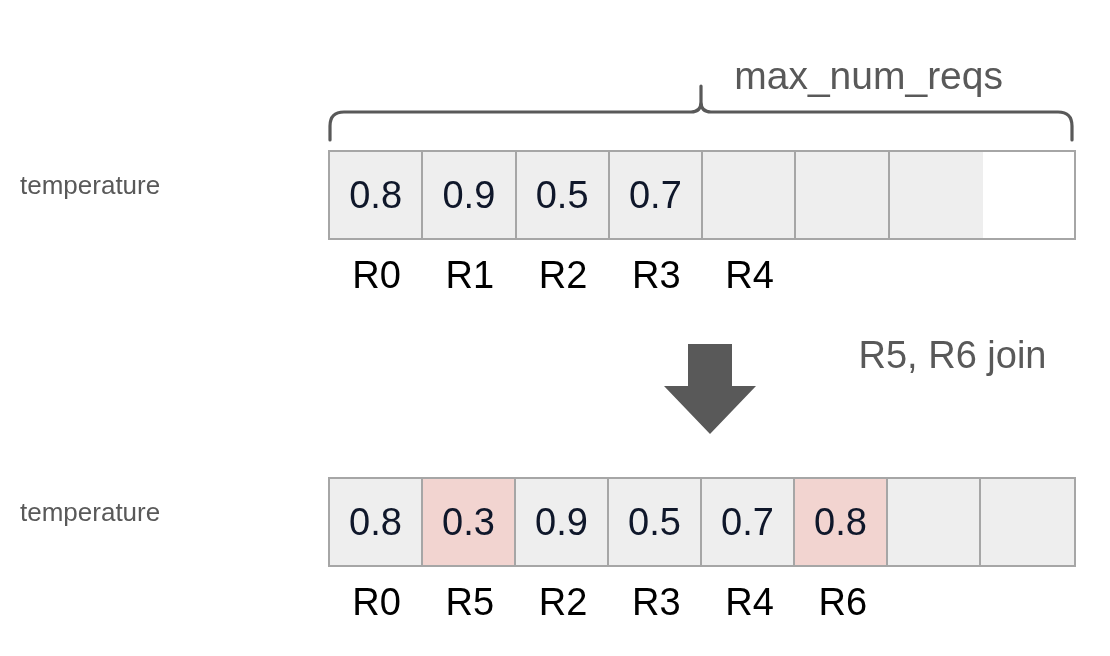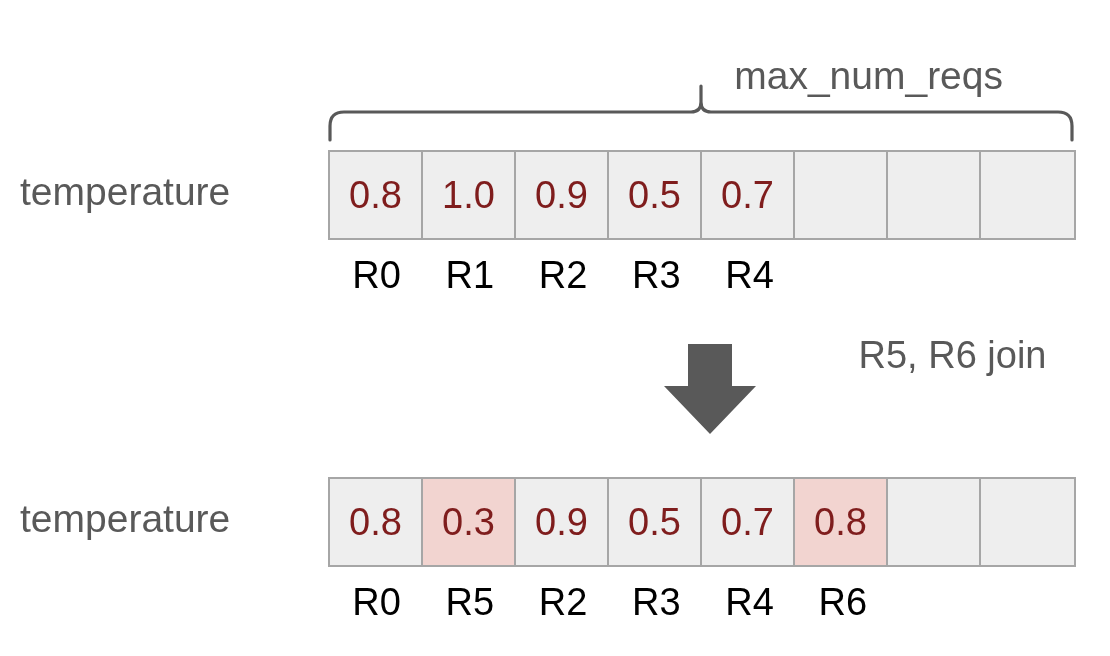--- a/index.html
+++ b/index.html
@@ -43,21 +43,21 @@
   .row-block {
     position: absolute;
     left: 0;
     width: 1110px;
   }
   .row-label {
     position: absolute;
     left: 20px;
     width: 292px;
     text-align: left;
-    font-size: 39px;
+    font-size: 26px;
     color: #595959;
     white-space: nowrap;
   }
   .cells {
     position: absolute;
     left: 328px;
     display: flex;
     border: 2px solid #a6a6a6;
     box-sizing: border-box;
     width: 748px;
@@ -65,21 +65,21 @@
   .cell {
     width: 93.25px;
     height: 86px;
     box-sizing: border-box;
     border-right: 2px solid #a6a6a6;
     background: #eeeeee;
     display: flex;
     align-items: center;
     justify-content: center;
     font-size: 38px;
-    color: #7f1d1d;
+    color: #0f172a;
     line-height: 1;
   }
   .cell:last-child { border-right: none; }
   .cell.pink { background: #f2d4d0; }
   .cell.empty { color: transparent; }
 
   .tags {
     position: absolute;
     left: 328px;
     width: 748px;
@@ -125,21 +125,20 @@
   <svg class="brace-svg" width="762" height="64" viewBox="0 0 762 64">
     <path d="M10,62 L10,48 Q10,34 24,34 L371,34 Q381,34 381,24 L381,8
              L381,24 Q381,34 391,34 L738,34 Q752,34 752,48 L752,62" fill="none" stroke="#595959" stroke-width="3.2" stroke-linecap="round" stroke-linejoin="round"></path>
   </svg>
 
   <div class="row-block" style="top:0">
     <div class="row-label" style="top:170px">temperature</div>
 
     <div class="cells" style="top:150px">
       <div class="cell">0.8</div>
-      <div class="cell">1.0</div>
       <div class="cell">0.9</div>
       <div class="cell">0.5</div>
       <div class="cell">0.7</div>
       <div class="cell empty"></div>
       <div class="cell empty"></div>
       <div class="cell empty"></div>
     </div>
 
     <div class="tags" style="top:256px">
       <div class="tag">R0</div>

